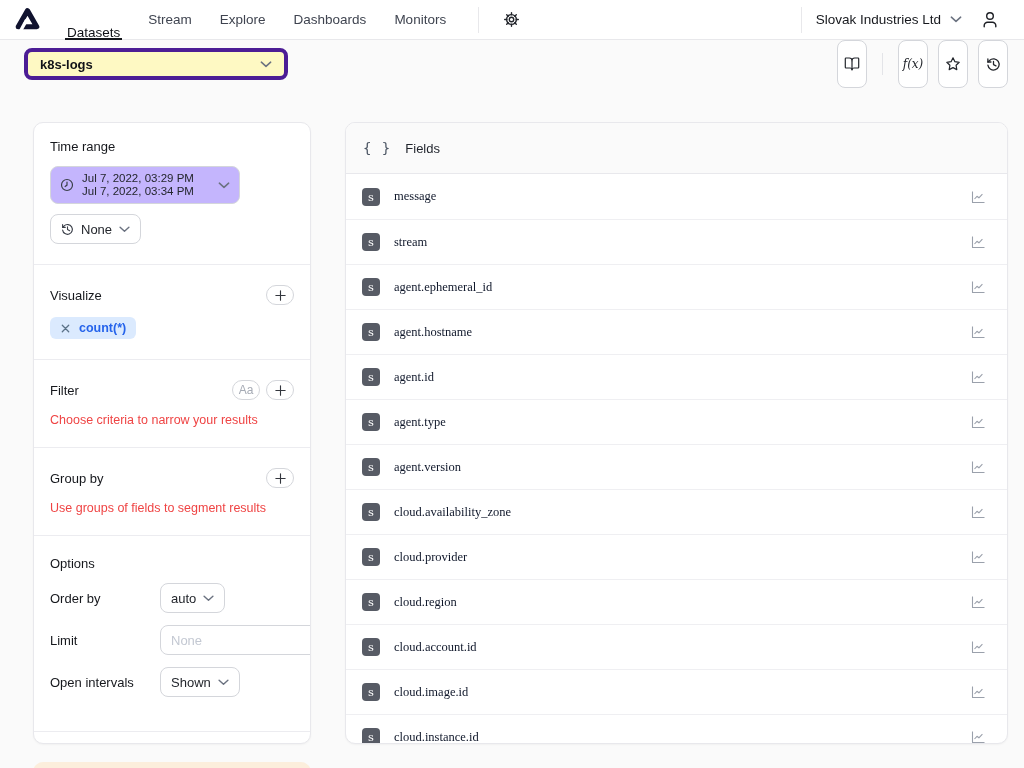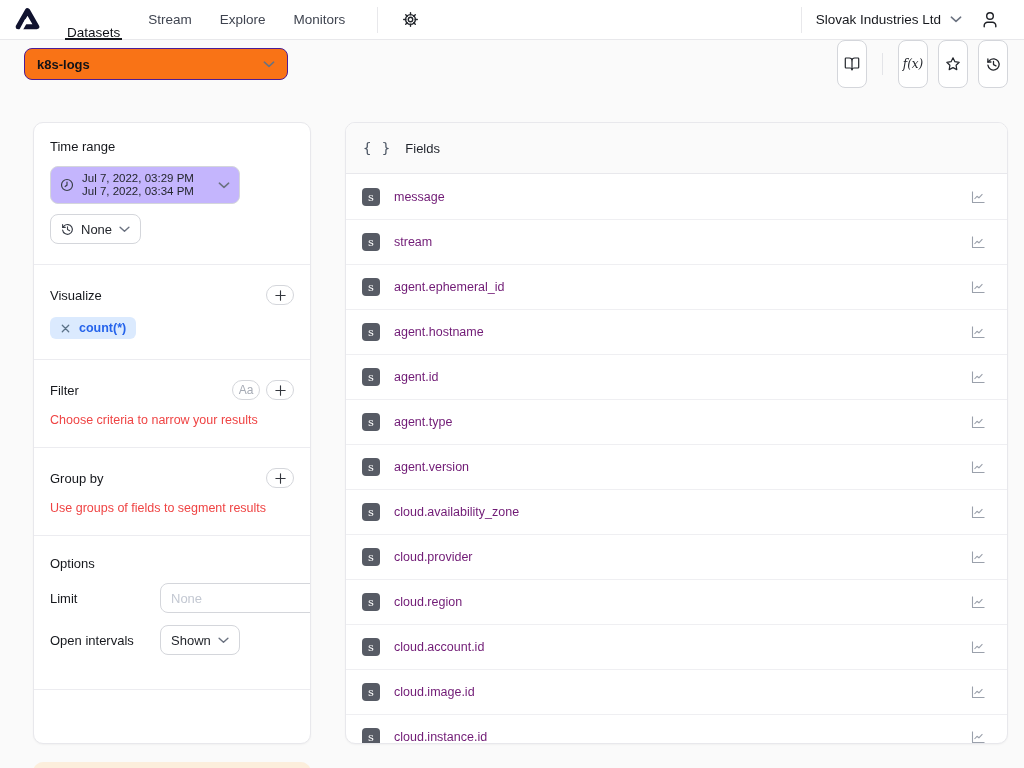--- a/index.html
+++ b/index.html
@@ -18,21 +18,21 @@
   .nav-divider { width:1px; height:26px; background:#e8e8eb; margin:0 16px 0 18px; }
   .navicon-btn { width:32px; height:32px; display:flex; align-items:center; justify-content:center;
                  border-radius:8px; color:#23262c; cursor:pointer; }
   .nav-right { margin-left:auto; display:flex; align-items:center; gap:12px; }
   .org { display:flex; align-items:center; gap:9px; font-size:13.5px; color:#16181d; cursor:pointer; }
   .chev { color:#6b7280; }
 
   
   .toolbar { position:absolute; top:40px; left:0; width:1024px; height:48px;
              display:flex; align-items:center; padding:0 16px 0 24px; }
-  .dataset-select { width:264px; height:32px; background:#f97316; border:1px solid #4c1d95; border-radius:8px;
+  .dataset-select { width:264px; height:32px; background:#fef9c3; border:4px solid #4c1d95; border-radius:8px;
                     display:flex; align-items:center; padding:0 12px; cursor:pointer; }
   .dataset-select .lbl { font-size:13px; font-weight:bold; color:#111318; }
   .dataset-select .chev { margin-left:auto; }
   .tb-right { margin-left:auto; display:flex; align-items:center; gap:10px; }
   .sqbtn { width:30px; height:48px; background:#fff; border:1px solid #d4d6db; border-radius:8px;
            display:flex; align-items:center; justify-content:center; color:#23262c; cursor:pointer; }
   .tb-divider { width:1px; height:22px; background:#e3e4e8; margin:0 5px; }
   .fx { font-family:"DejaVu Serif", serif; font-style:italic; font-size:12px; color:#23262c; }
 
   
@@ -76,21 +76,21 @@
 
   
   .fields-head { height:51px; background:#fafafa; border-bottom:1px solid #e8e8ec;
                  display:flex; align-items:center; gap:14px; padding:0 17px; }
   .braces { font-family:"DejaVu Sans Mono", monospace; font-size:14px; color:#4b5563; letter-spacing:1px; }
   .fields-title { font-size:13px; color:#1f232b; }
   .frow { height:45px; display:flex; align-items:center; gap:14px; padding:0 20px 0 16px; cursor:pointer; }
   .frow + .frow { border-top:1px solid #efeff2; }
   .fbadge { width:18px; height:18px; flex:none; background:#575b65; border-radius:4px; color:#fff;
             font-family:"DejaVu Serif", serif; font-size:11.5px; line-height:18px; text-align:center; }
-  .fname { font-family:Liberation Sans, sans-serif; font-size:12.5px; color:#701a75; }
+  .fname { font-family:Liberation Serif, serif; font-size:12.5px; color:#0f172a; }
   .fchart { margin-left:auto; color:#9aa0ab; }
 
   
   .toast { position:absolute; left:33px; top:762px; width:278px; height:20px;
            background:#fceedc; border-radius:10px 10px 0 0; }
 </style>
 </head>
 <body>
 
 <div class="topnav">
@@ -99,20 +99,23 @@
     <path d="M8 29 L15 16.5" stroke="#ffffff" stroke-width="4"></path>
   </svg>
   <div class="tab active">
       <span>Datasets</span>
     </div>
   <div class="tab">
       <span>Stream</span>
     </div>
   <div class="tab">
       <span>Explore</span>
+    </div>
+  <div class="tab">
+      <span>Dashboards</span>
     </div>
   <div class="tab">
       <span>Monitors</span>
     </div>
   <div class="nav-divider"></div>
   <div class="navicon-btn">
     <svg width="17" height="17" viewBox="0 0 16 16">
       <g stroke="#23262c" stroke-width="1.3" fill="none" stroke-linecap="round">
         <circle cx="8" cy="8" r="2.1"></circle>
         <circle cx="8" cy="8" r="4.6"></circle>
@@ -252,20 +255,29 @@
           <path d="M7 2v10M2 7h10" stroke="#33363d" stroke-width="1.2" stroke-linecap="round"></path>
         </svg>
       </div>
     </div>
     <div class="hint">Use groups of fields to segment results</div>
   </div>
 
   <div class="sect" style="padding-bottom:34px;">
     <div class="sect-title" style="margin-top:4px;">Options</div>
     <div class="opt-row">
+      <span class="opt-lbl">Order by</span>
+      <div class="mini-select">
+        <span>auto</span>
+        <svg class="chev" width="11" height="7" viewBox="0 0 10 6">
+          <path d="M1 1l4 3.6L9 1" stroke="currentColor" stroke-width="1.3" fill="none" stroke-linecap="round" stroke-linejoin="round"></path>
+        </svg>
+      </div>
+    </div>
+    <div class="opt-row">
       <span class="opt-lbl">Limit</span>
       <input class="limit-input" placeholder="None" style="">
     </div>
     <div class="opt-row">
       <span class="opt-lbl">Open intervals</span>
       <div class="mini-select">
         <span>Shown</span>
         <svg class="chev" width="11" height="7" viewBox="0 0 10 6">
           <path d="M1 1l4 3.6L9 1" stroke="currentColor" stroke-width="1.3" fill="none" stroke-linecap="round" stroke-linejoin="round"></path>
         </svg>

